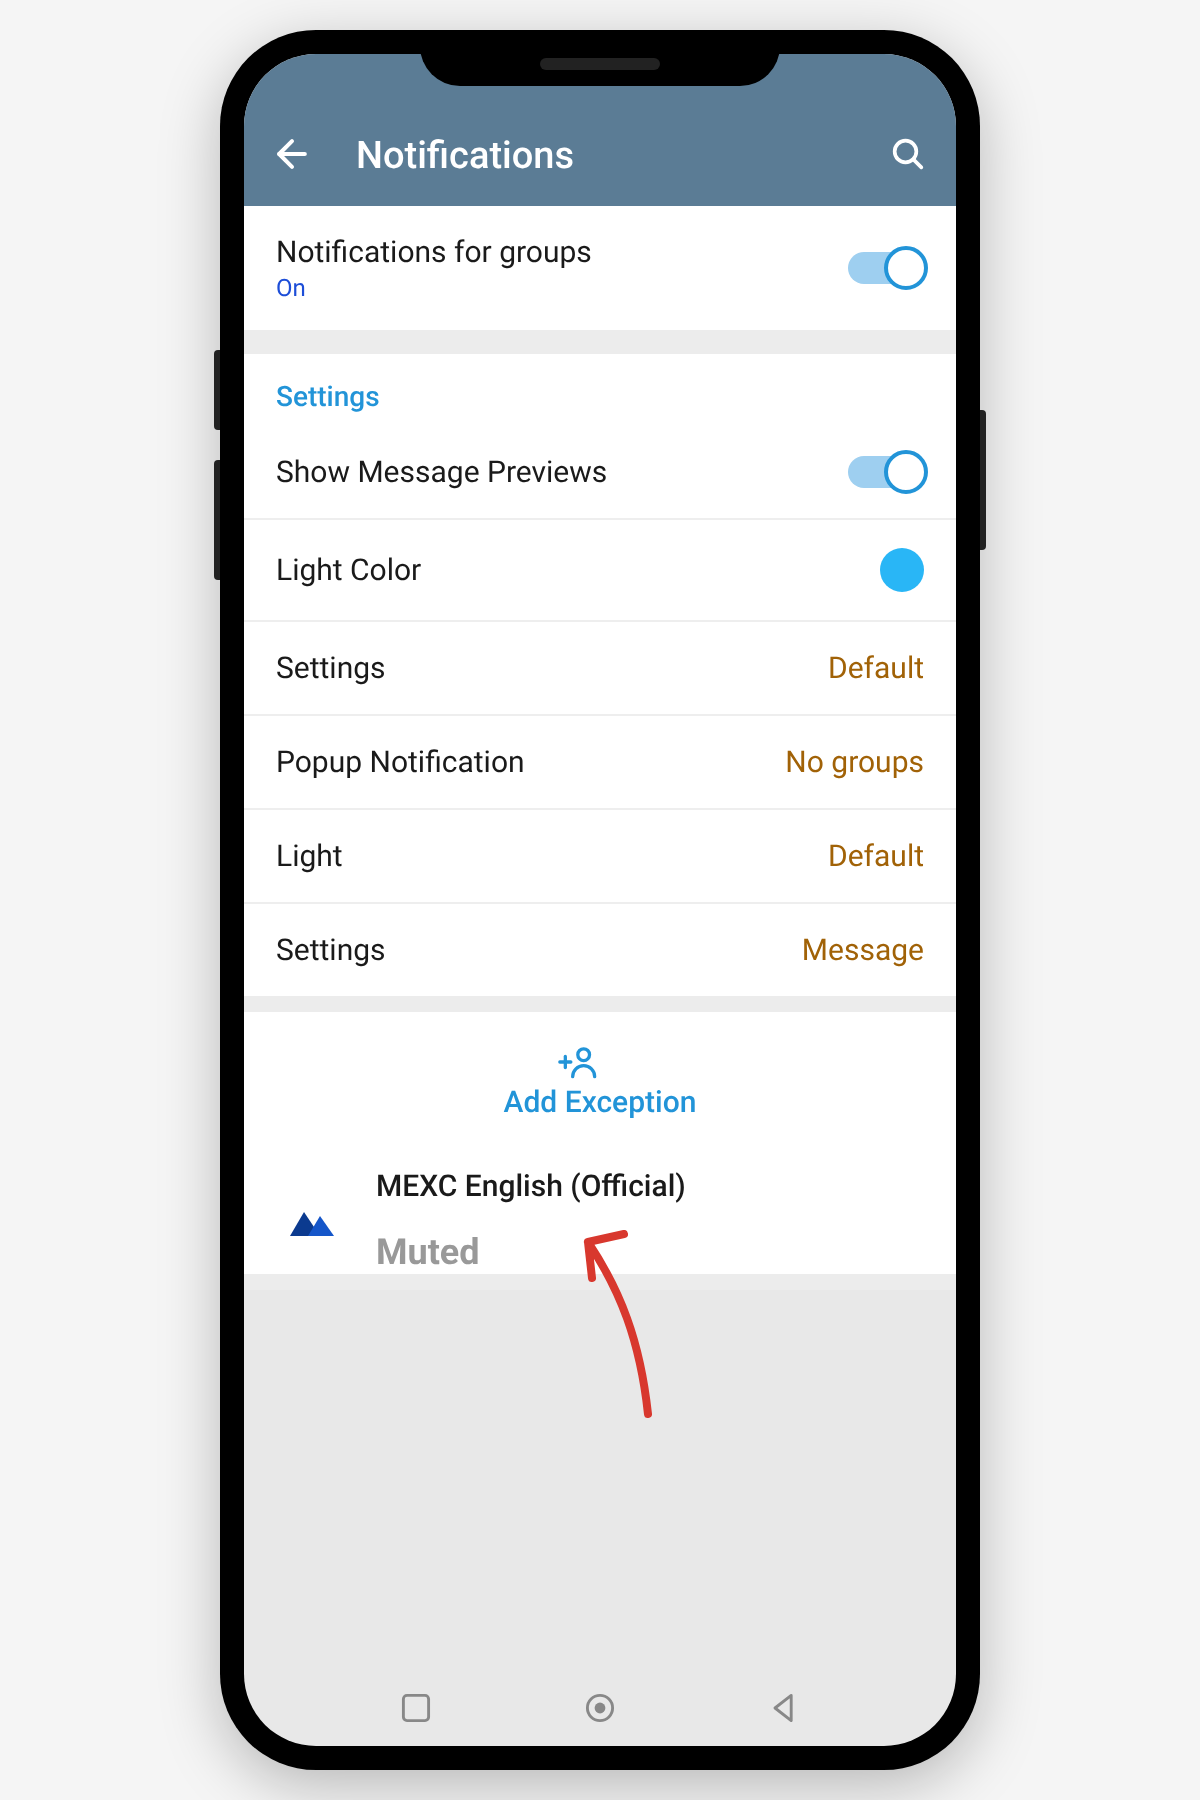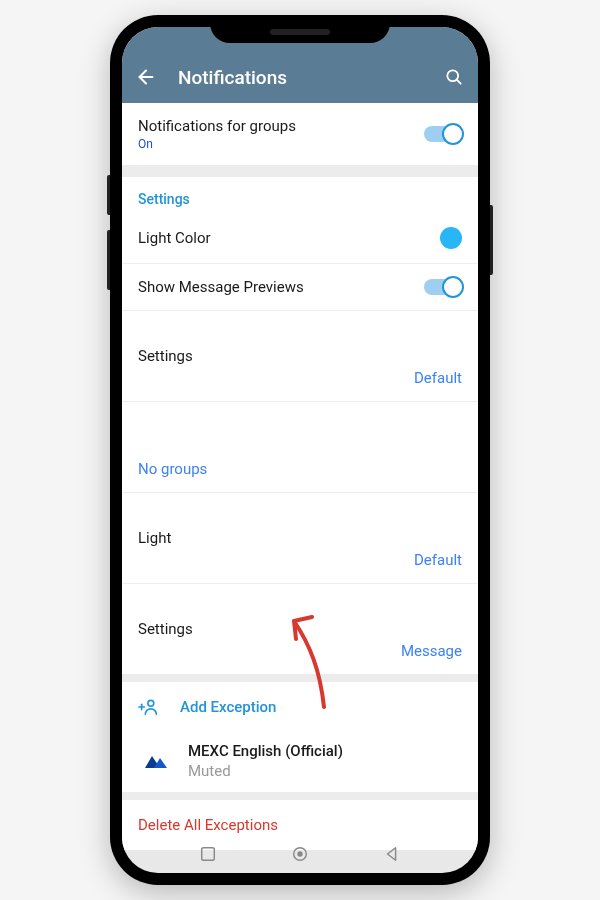--- a/index.html
+++ b/index.html
@@ -63,51 +63,51 @@
       display: flex;
       align-items: center;
       justify-content: space-between;
       padding: 14px 16px;
       border-bottom: 1px solid #eee;
       background:#fff;
     }
     .row:last-child { border-bottom: none; }
     .row-title { font-size: 15px; color: #1a1a1a; }
     .row-sub { font-size: 12px; color: #1d4ed8; margin-top: 2px; }
-    .row-value { font-size: 15px; color: #3b82f6; margin-top: 44px; }
+    .row-value { font-size: 15px; color: #a16207; }
 
     .section-header { font-size: 14px; color: #2294d8; padding: 14px 16px 6px; font-weight:500; background:#fff;}
 
     .toggle {
       width: 38px; height: 16px; background: #9ecff0;
       border-radius: 10px; position: relative;
     }
     .toggle::after {
       content: ""; position: absolute; right: -2px; top: -3px;
       width: 22px; height: 22px; background: #fff; border-radius: 50%;
       border: 2px solid #2294d8; box-sizing: border-box;
     }
     .color-dot { width: 22px; height: 22px; background: #29b6f6; border-radius: 50%; }
 
     .add-exception-row {
       display: flex; align-items: center; padding: 14px 16px;
-      color: #2294d8; font-size: 15px; font-weight:500; cursor:pointer; background:#fff;
+      color: #2294d8; font-size: 15px; font-weight:500; cursor:pointer; background:#fff;flex-direction:column;
     }
     .add-icon { margin-right: 20px; display:flex; }
 
     .exception-row {
-      display: flex; align-items: center; padding: 10px 16px 12px; background:#fff;
+      display: flex; align-items: center; padding: 10px 16px 0; background:#fff;
     }
     .exc-avatar {
       width: 36px; height: 36px; border-radius: 50%;
       background: #fff; display:flex; align-items:center; justify-content:center;
       margin-right: 14px;
     }
     .exc-name { font-size: 15px; color: #1a1a1a; font-weight:500; }
-    .exc-status { font-size: 15px; color: #999; margin-top: 2px; }
+    .exc-status { font-size: 18px; color: #999; margin-top: 14px; font-weight: bold; }
 
     .delete-row {
       padding: 16px; color: #d8382e; font-size: 15px; cursor:pointer; background:#fff;
     }
 
     .annot-arrow {
       position: absolute;
       left: 160px;
       top: 588px;
       pointer-events: none;
@@ -171,35 +171,36 @@
         <div class="toggle"></div>
       </div>
     </div>
 
     <div class="gap"></div>
 
     <div class="content">
       <div class="section-header">Settings</div>
 
       <div class="row">
+        <div class="row-title">Show Message Previews</div>
+        <div class="toggle"></div>
+      </div>
+
+      <div class="row">
         <div class="row-title">Light Color</div>
         <div class="color-dot"></div>
       </div>
 
       <div class="row">
-        <div class="row-title">Show Message Previews</div>
-        <div class="toggle"></div>
-      </div>
-
-      <div class="row">
         <div class="row-title">Settings</div>
         <div class="row-value">Default</div>
       </div>
 
       <div class="row">
+        <div class="row-title">Popup Notification</div>
         <div class="row-value">No groups</div>
       </div>
 
       <div class="row">
         <div class="row-title">Light</div>
         <div class="row-value">Default</div>
       </div>
 
       <div class="row" style="border-bottom:none;">
         <div class="row-title">Settings</div>
@@ -231,23 +232,20 @@
         </div>
         <div>
           <div class="exc-name">MEXC English (Official)</div>
           <div class="exc-status">Muted</div>
         </div>
       </div>
     </div>
 
     <div class="gap-small"></div>
 
-    <div class="content">
-      <div class="delete-row">Delete All Exceptions</div>
-    </div>
 
     <svg class="annot-arrow" width="80" height="100" viewBox="0 0 80 100">
       <path d="M 12 6 L 30 2 M 12 6 L 14 24 M 12 6 C 28 30, 38 55, 42 92" stroke="#d8382e" stroke-width="4" fill="none" stroke-linecap="round"></path>
     </svg>
 
     <div class="nav-bar">
       <svg class="nav-btn" viewBox="0 0 20 20">
           <rect x="3" y="3" width="14" height="14" rx="2" fill="none" stroke="#888" stroke-width="1.6"></rect>
         </svg>
       <svg class="nav-btn" viewBox="0 0 20 20">

